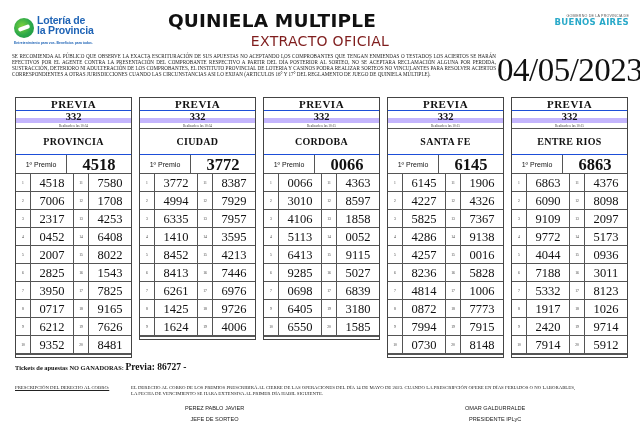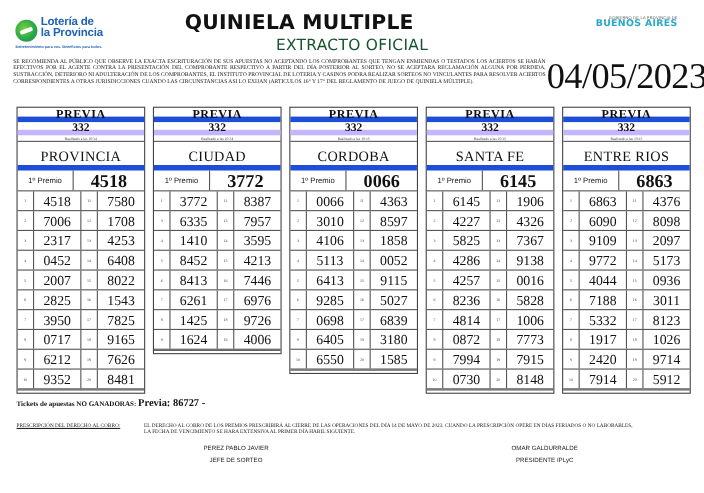--- a/index.html
+++ b/index.html
@@ -12,38 +12,38 @@
   .logo-mark::after { content: ""; position: absolute; left: 4px; top: 8px; width: 12px; height: 4px;
     background: #ffffff; transform: rotate(-20deg); border-radius: 2px; }
   .logo-text { position: absolute; left: 23px; top: 0px; font-family: "Liberation Sans", sans-serif;
     font-size: 10.5px; line-height: 10px; color: #1f64b6; font-weight: 700; letter-spacing: -0.2px; }
   .logo-tag { position: absolute; left: 0; top: 26px; font-family: "Liberation Sans", sans-serif;
     font-size: 3.4px; color: #1f64b6; white-space: nowrap; font-weight: 700; }
 
   .title { position: absolute; left: 0; width: 544px; text-align: center; top: 10px;
     font-family: "DejaVu Sans", sans-serif; font-weight: 700; font-size: 18.5px; letter-spacing: 0.2px; color: #111; }
   .subtitle { position: absolute; left: 0; width: 640px; text-align: center; top: 33px;
-    font-family: "DejaVu Sans", sans-serif; font-size: 14px; color: #14532d; letter-spacing: 0.3px; }
-
-  .gov { position: absolute; right: 24px; top: 14px; text-align: right; padding-left: 28px; }
+    font-family: "DejaVu Sans", sans-serif; font-size: 14px; color: #7f1d1d; letter-spacing: 0.3px; }
+
+  .gov { position: absolute; right: 11px; top: 14px; text-align: right; padding-left: 28px; }
   .gov-small { font-family: "Liberation Sans", sans-serif; font-size: 3.6px; color: #555; letter-spacing: 0.2px; }
   .gov-big { font-family: "DejaVu Sans", sans-serif; font-weight: 700; font-size: 8.5px; color: #29a9c9; letter-spacing: 0.3px; line-height: 9px; }
 
   .disclaimer { position: absolute; left: 12px; top: 53px; width: 484px; font-size: 5.1px; line-height: 6.1px;
     text-align: justify; text-transform: uppercase; color: #222; font-family: "Liberation Serif", serif; }
 
   .date { position: absolute; left: 497px; top: 52px; font-family: "Liberation Serif", serif; font-size: 33px; color: #111; letter-spacing: -0.5px; }
 
   .tables { position: absolute; top: 97px; left: 15px; }
   .tbl { position: absolute; top: 0; width: 117px; border: 1px solid #444; background: #fff; }
-  .row { border-bottom: 5px solid #1d4ed8; text-align: center; }
+  .row { border-bottom: 1px solid #1d4ed8; text-align: center; }
   .row-previa { height: 13px; font-weight: 700; font-size: 11px; line-height: 13px; letter-spacing: 0.5px; }
   .row-num { height: 12px; font-weight: 700; font-size: 10.5px; line-height: 12px; border-bottom: 5px solid #c4b5fd; }
   .row-time { height: 6px; font-size: 3.4px; line-height: 6px; color: #444; border-bottom: 1px solid #555; }
-  .row-name { height: 26px; font-weight: 400; font-size: 13px; line-height: 26px; letter-spacing: 0.3px; }
+  .row-name { height: 26px; font-weight: 700; font-size: 10px; line-height: 26px; letter-spacing: 0.3px; }
   .row-first { height: 19px; display: flex; border-bottom: 1px solid #555; }
   .first-label { width: 51px; border-right: 1px solid #555; font-family: "Liberation Sans", sans-serif; font-size: 7px; line-height: 19px; text-align: center; }
   .first-value { flex: 1; font-weight: 700; font-size: 16.5px; line-height: 19px; text-align: center; }
   .grid-row { display: flex; height: 18px; border-bottom: 1px solid #555; }
   .grid-row:last-child { border-bottom: none; }
   .pos { width: 15px; border-right: 1px solid #555; font-size: 3.6px; line-height: 18px; text-align: center; color: #333; }
   .val { width: 43px; border-right: 1px solid #555; font-size: 12.5px; line-height: 18px; text-align: center; }
   .val.last { border-right: none; flex: 1; }
   .tbl-foot { height: 3px; border-top: 1px solid #555; }
 
@@ -159,20 +159,26 @@
       <div class="first-label">1º Premio</div>
       <div class="first-value">3772</div>
     </div>
       <div class="grid-row">
         <div class="pos">1</div>
         <div class="val">3772</div>
         <div class="pos">11</div>
         <div class="val last">8387</div>
       </div>
       <div class="grid-row">
+        <div class="pos">2</div>
+        <div class="val">4994</div>
+        <div class="pos">12</div>
+        <div class="val last">7929</div>
+      </div>
+      <div class="grid-row">
         <div class="pos">3</div>
         <div class="val">6335</div>
         <div class="pos">13</div>
         <div class="val last">7957</div>
       </div>
       <div class="grid-row">
         <div class="pos">4</div>
         <div class="val">1410</div>
         <div class="pos">14</div>
         <div class="val last">3595</div>

